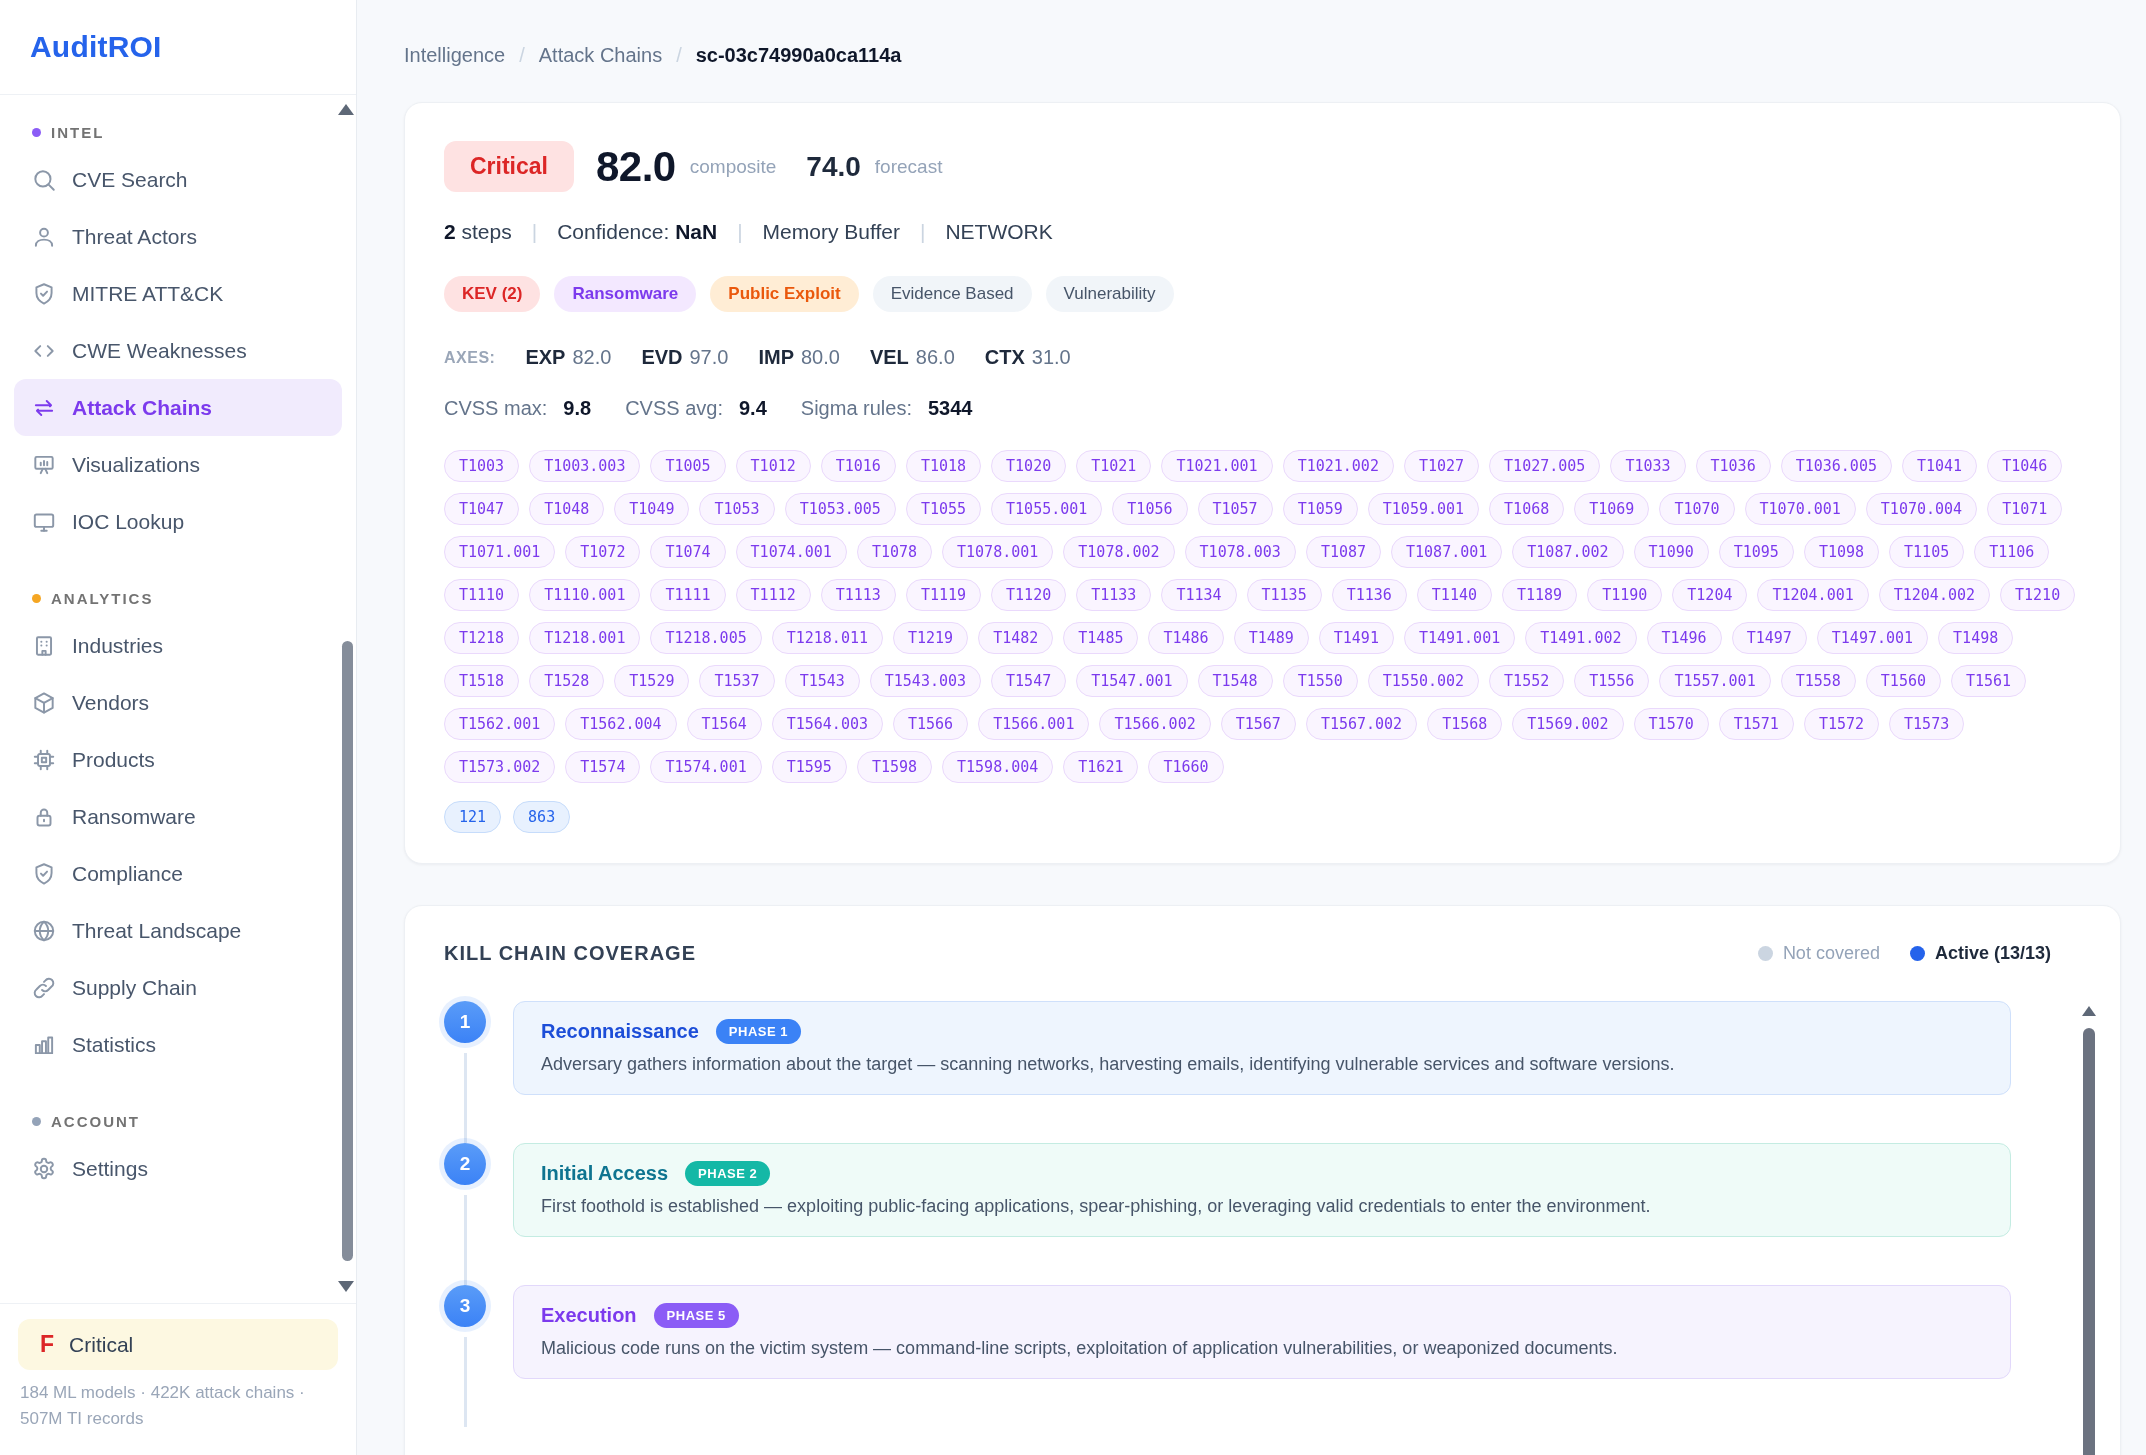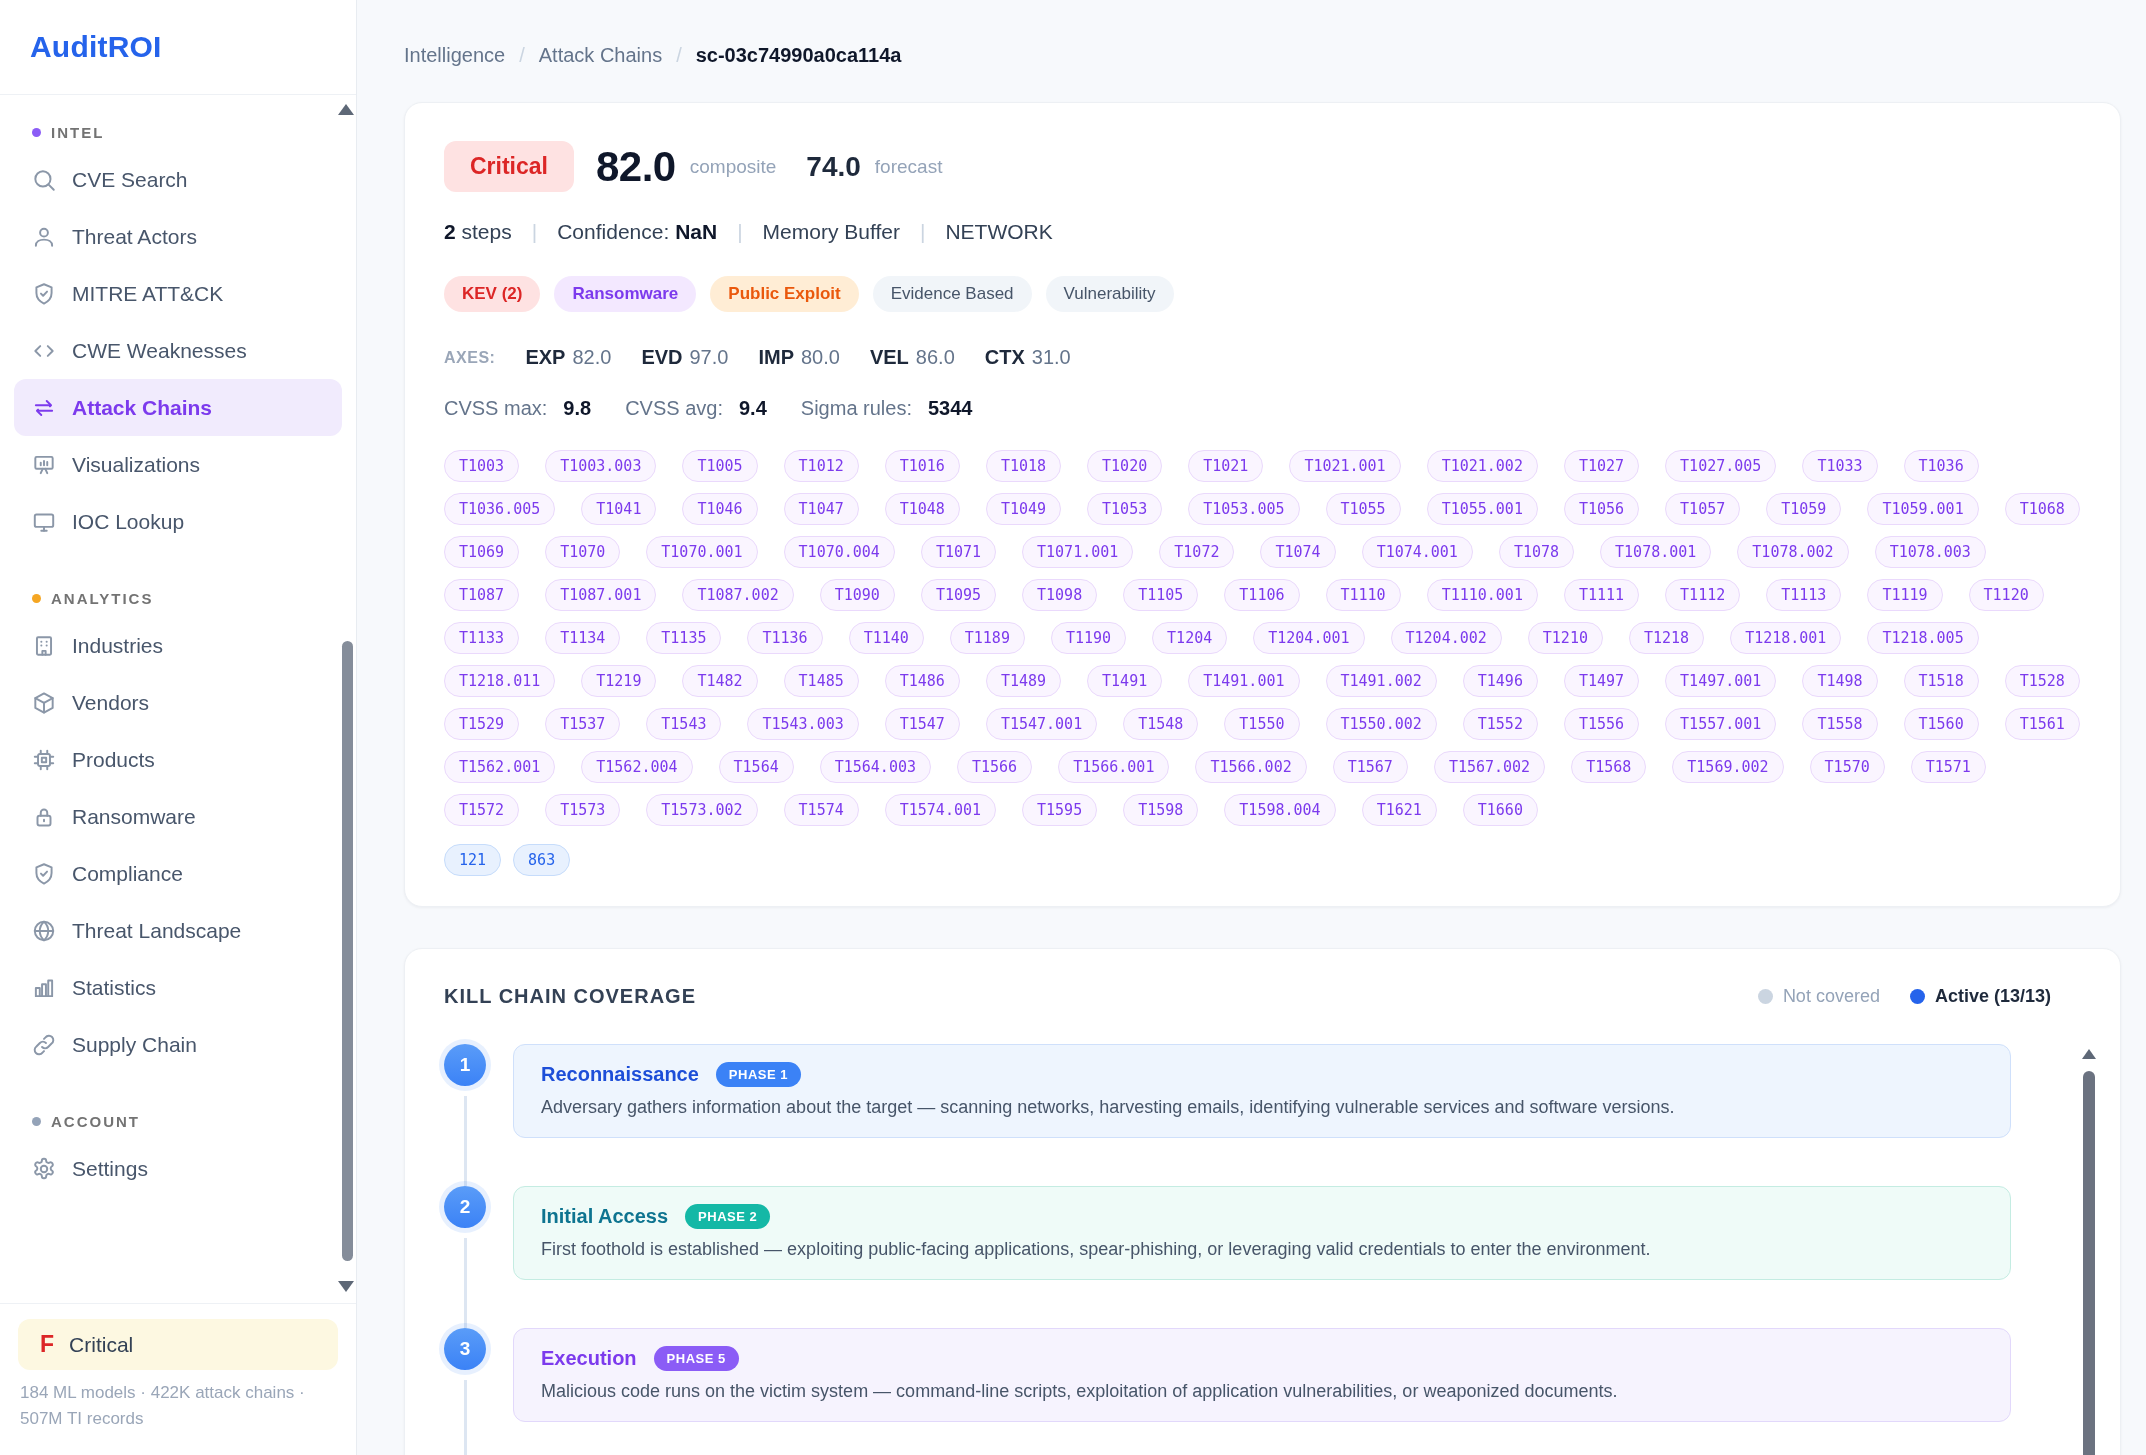--- a/index.html
+++ b/index.html
@@ -60,21 +60,21 @@
   .tag.gray { color:#475569; background:#f1f5f9; font-weight:500; }
 
   .axes-row { display:flex; align-items:center; gap:30px; margin-bottom:28px; font-size:20px; }
   .axes-label { font-size:16px; font-weight:bold; color:#9aa6b8; letter-spacing:0.5px; }
   .axis-pair .k { font-weight:bold; color:#1e293b; margin-right:7px; }
   .axis-pair .v { color:#64748b; }
 
   .cvss-row { display:flex; align-items:center; gap:34px; margin-bottom:30px; font-size:20px; color:#64748b; }
   .cvss-pair .v { font-weight:bold; color:#0f172a; margin-left:16px; }
 
-  .chips-wrap { display:flex; flex-wrap:wrap; gap:11px 26px; max-width:1645px; }
+  .chips-wrap { display:flex; flex-wrap:wrap; gap:11px 10px; max-width:1645px; }
   .chip { font-family:"DejaVu Sans Mono", monospace; font-size:15px; color:#7c3aed; background:#faf5ff; border:1px solid #ead9fc; padding:6px 14px; border-radius:999px; cursor:pointer; }
   .chips-extra { display:flex; gap:12px; margin-top:18px; }
   .chip.blue { color:#2563eb; background:#e8f1fe; border-color:#c6dcfb; }
   .chips-products { display:flex; gap:14px; margin-top:20px; }
   .pchip { font-size:17px; color:#475569; background:#f1f5f9; border:1px solid #e4e9f0; padding:9px 18px; border-radius:10px; cursor:pointer; }
 
   
   .killchain-card { margin-top:41px; padding:36px 39px; height:900px; position:relative; }
   .kc-header { display:flex; align-items:center; justify-content:space-between; margin-bottom:36px; }
   .kc-title { font-size:20px; font-weight:bold; color:#334155; letter-spacing:1px; }
@@ -262,36 +262,36 @@
               <circle cx="12" cy="12" r="8.5"></circle>
               <path d="M3.5 12h17"></path>
               <path d="M12 3.5c2.6 2.3 3.9 5.2 3.9 8.5S14.6 18.2 12 20.5C9.4 18.2 8.1 15.3 8.1 12S9.4 5.8 12 3.5z"></path>
             </svg>
           </span>
           <span class="nlabel">Threat Landscape</span>
         </div>
         <div class="nav-item">
           <span class="nicon">
             <svg viewBox="0 0 24 24" fill="none" stroke="currentColor" stroke-width="1.8" stroke-linecap="round" stroke-linejoin="round">
+              <path d="M10.2 13.8a4 4 0 005.6 0l3.2-3.2a4 4 0 10-5.6-5.6l-1.4 1.4"></path>
+              <path d="M13.8 10.2a4 4 0 00-5.6 0L5 13.4A4 4 0 1010.6 19l1.4-1.4"></path>
+            </svg>
+          </span>
+          <span class="nlabel">Supply Chain</span>
+        </div>
+        <div class="nav-item">
+          <span class="nicon">
+            <svg viewBox="0 0 24 24" fill="none" stroke="currentColor" stroke-width="1.8" stroke-linecap="round" stroke-linejoin="round">
               <path d="M4.5 19.5V12h3.6v7.5"></path>
               <path d="M10.2 19.5V8.5h3.6v11"></path>
               <path d="M15.9 19.5V5h3.6v14.5"></path>
               <line x1="4.5" y1="19.5" x2="19.5" y2="19.5"></line>
             </svg>
           </span>
           <span class="nlabel">Statistics</span>
-        </div>
-        <div class="nav-item">
-          <span class="nicon">
-            <svg viewBox="0 0 24 24" fill="none" stroke="currentColor" stroke-width="1.8" stroke-linecap="round" stroke-linejoin="round">
-              <path d="M10.2 13.8a4 4 0 005.6 0l3.2-3.2a4 4 0 10-5.6-5.6l-1.4 1.4"></path>
-              <path d="M13.8 10.2a4 4 0 00-5.6 0L5 13.4A4 4 0 1010.6 19l1.4-1.4"></path>
-            </svg>
-          </span>
-          <span class="nlabel">Supply Chain</span>
         </div>
         <div class="section-header gap">
           <span class="section-dot" style="background: rgb(148, 163, 184);"></span>
           <span class="section-label">ACCOUNT</span>
         </div>
         <div class="nav-item">
           <span class="nicon">
             <svg viewBox="0 0 24 24" fill="none" stroke="currentColor" stroke-width="1.8" stroke-linecap="round" stroke-linejoin="round">
               <circle cx="12" cy="12" r="3"></circle>
               <path d="M12.2 2.5h-.4a1.8 1.8 0 00-1.8 1.8v.2a1.8 1.8 0 01-.9 1.5l-.4.2a1.8 1.8 0 01-1.8 0l-.1-.1a1.8 1.8 0 00-2.5.7l-.2.3a1.8 1.8 0 00.7 2.5l.1.1a1.8 1.8 0 01.9 1.5v.5a1.8 1.8 0 01-.9 1.6l-.1.1a1.8 1.8 0 00-.7 2.4l.2.4a1.8 1.8 0 002.5.6l.1-.1a1.8 1.8 0 011.8 0l.4.3a1.8 1.8 0 01.9 1.5v.2a1.8 1.8 0 001.8 1.8h.4a1.8 1.8 0 001.8-1.8v-.2a1.8 1.8 0 01.9-1.5l.4-.3a1.8 1.8 0 011.8 0l.1.1a1.8 1.8 0 002.5-.6l.2-.4a1.8 1.8 0 00-.7-2.4l-.1-.1a1.8 1.8 0 01-.9-1.6v-.5a1.8 1.8 0 01.9-1.5l.1-.1a1.8 1.8 0 00.7-2.5l-.2-.3a1.8 1.8 0 00-2.5-.7l-.1.1a1.8 1.8 0 01-1.8 0l-.4-.2a1.8 1.8 0 01-.9-1.5v-.2a1.8 1.8 0 00-1.8-1.8z"></path>

